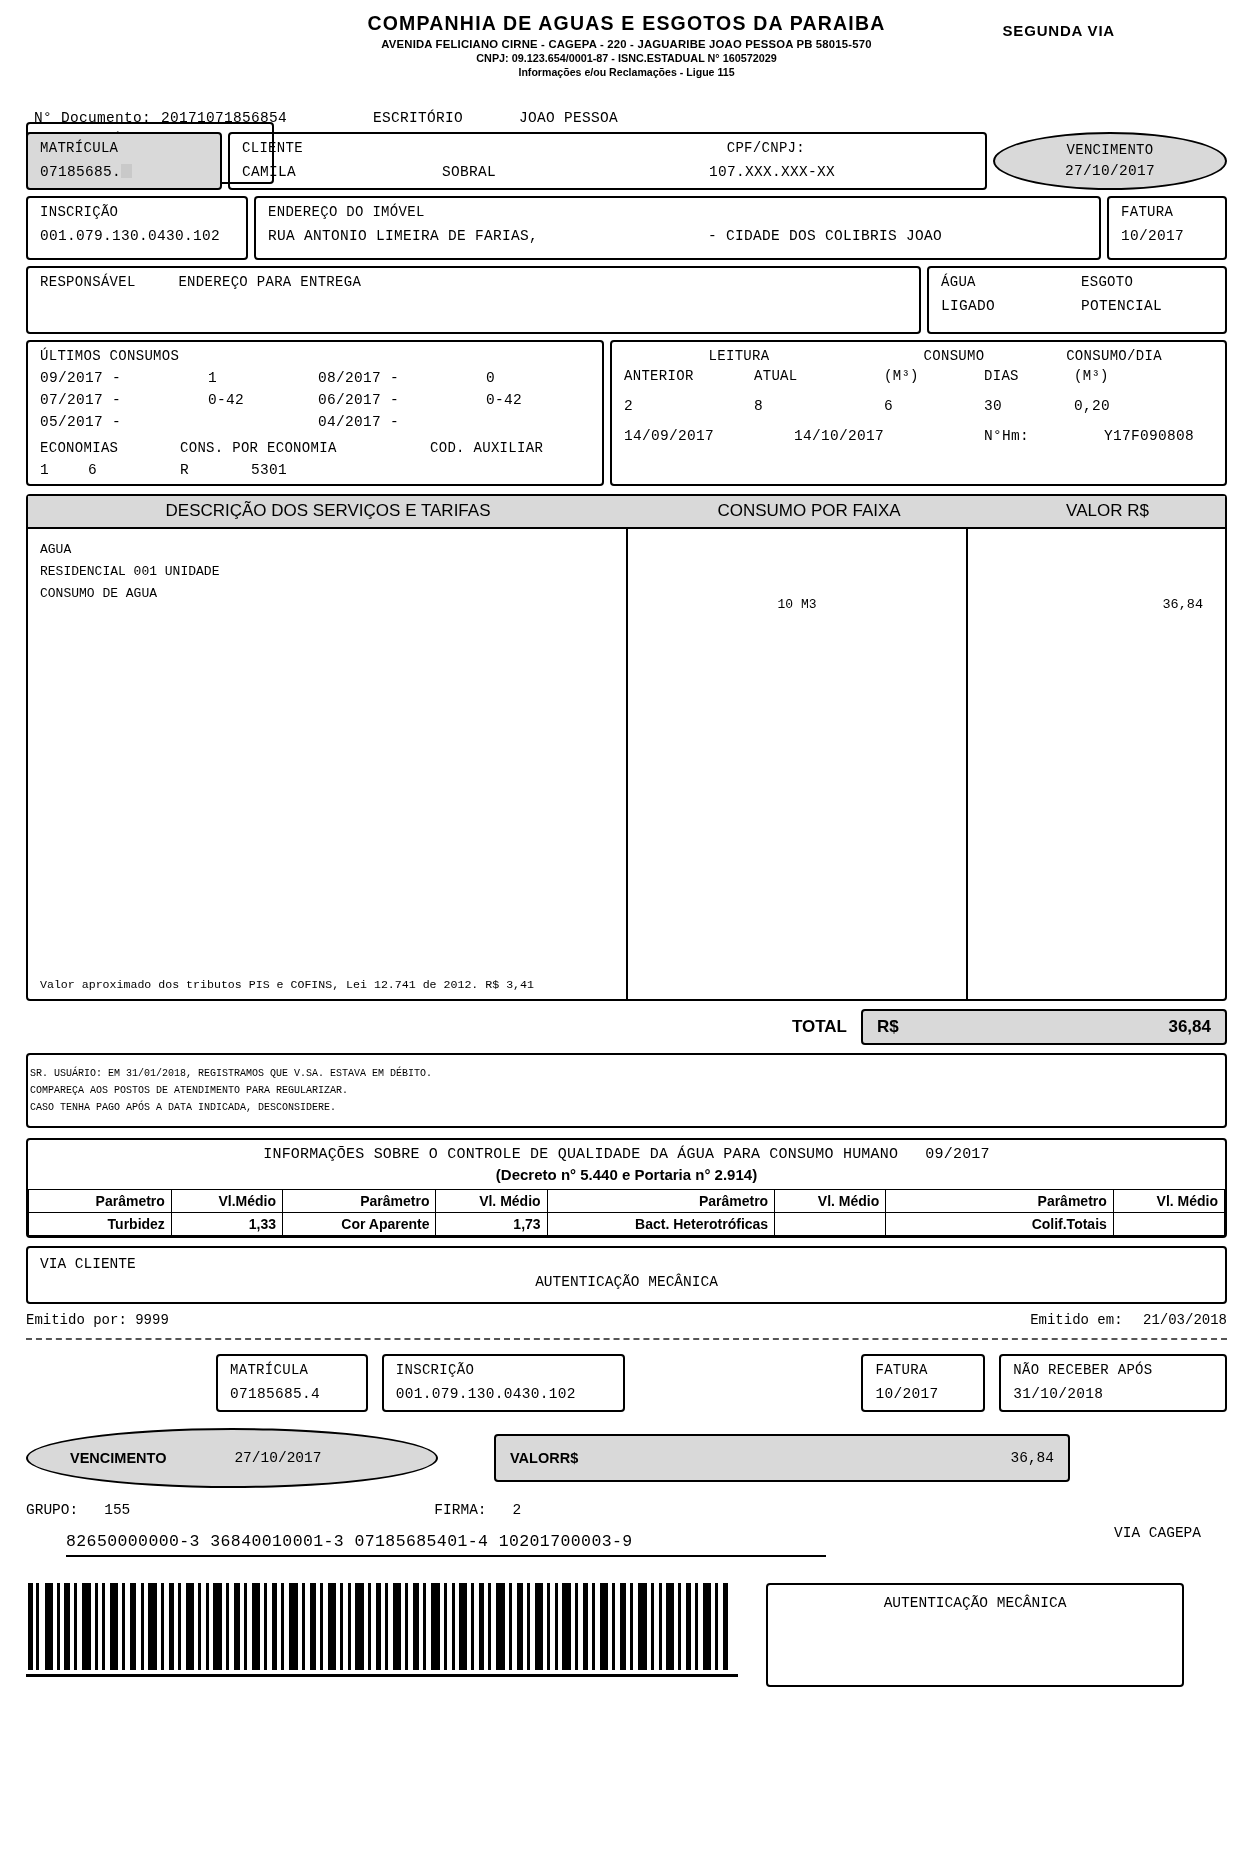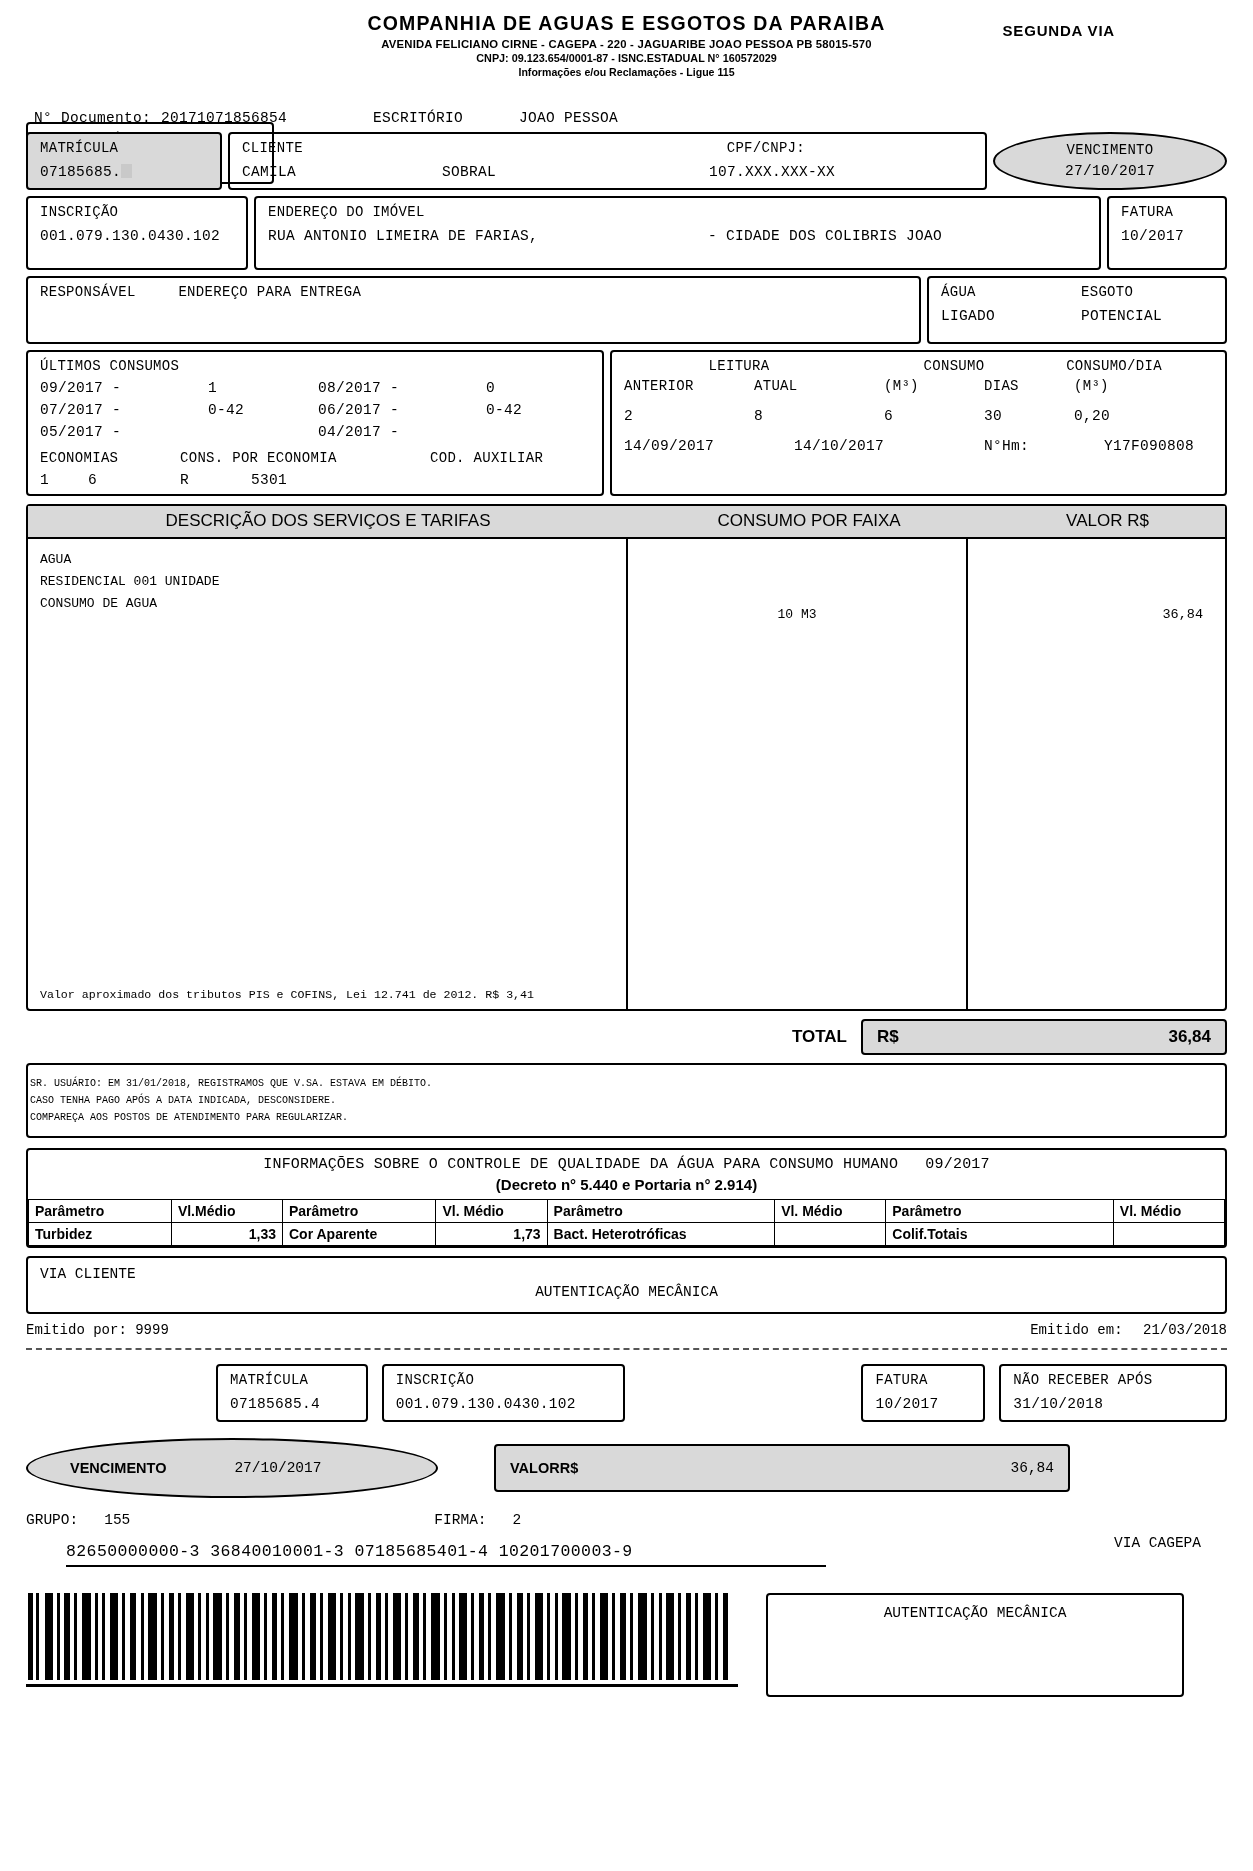--- a/index.html
+++ b/index.html
@@ -64,21 +64,21 @@
   .cpf-col { position: absolute; right: 180px; top: 6px; }
   .cpf-val { position: absolute; right: 150px; top: 30px; }
 
   .venc-ellipse {
     width: 234px; height: 58px; border: 2px solid #000; border-radius: 50%;
     background: #d9d9d9; text-align: center; padding-top: 6px; line-height: 1.5;
     font-size: 14px;
   }
 
   .inscricao { width: 222px; padding: 6px 10px 6px 12px; }
-  .endereco { flex: 1; padding: 6px 10px 24px 12px; }
+  .endereco { flex: 1; padding: 6px 10px 14px 12px; }
   .fatura-box { width: 120px; padding: 6px 10px 6px 12px; }
   .sub { margin-top: 8px; }
 
   .resp { flex: 1; padding: 6px 10px 6px 12px; height: 68px; }
   .agua-esgoto { width: 300px; padding: 6px 10px 6px 12px; height: 68px; }
   .ae-head { display:flex; }
   .ae-head span:first-child { width: 140px; }
   .ae-vals { display:flex; margin-top: 8px; }
   .ae-vals span:first-child { width: 140px; }
 
@@ -117,21 +117,21 @@
                display:flex; justify-content: space-between; padding: 6px 14px; font-size: 17px;
                font-family: "Liberation Sans", sans-serif; font-weight: bold; }
 
   .msg { margin-top: 8px; padding: 10px 2px; line-height: 1.7; font-size: 10px; }
 
   
   .qual { margin-top: 10px; border: 2px solid #000; border-radius: 4px; padding: 6px 0 0 0; }
   .qual-t1 { text-align:center; font-size: 15px; letter-spacing: .2px; }
   .qual-t2 { text-align:center; font-family:"Liberation Sans", sans-serif; font-weight:bold; font-size: 15px; margin-top: 3px; }
   table.qt { border-collapse: collapse; width: 100%; margin-top: 6px; font-family: "Liberation Sans", sans-serif; font-size: 14px; }
-  table.qt td { border: 1.5px solid #000; padding: 3px 6px; font-weight: bold; }
+  table.qt td { border: 1.5px solid #000; padding: 3px 6px; font-weight: bold; text-align: right; }
   td.num { text-align: right; }
   .qt .pcol { width: 135px; }
   .qt .vcol { width: 105px; }
   .qt .pcol2 { width: 145px; }
   .qt .pcol3 { width: 215px; }
 
   .viacliente { margin-top: 8px; padding: 8px 12px 12px 12px; position: relative; height: 58px; }
   .autent { position: absolute; left: 50%; transform: translateX(-50%); top: 26px; font-size: 14.5px; }
   .emit { display:flex; justify-content: space-between; margin-top: 8px; font-size: 14px; }
 
@@ -338,22 +338,22 @@
   <div class="total-row">
     <div class="total-lbl">TOTAL</div>
     <div class="total-box">
       <span>R$</span>
       <span>36,84</span>
     </div>
   </div>
 
   <div class="box msg">
     <div>SR. USUÁRIO: EM 31/01/2018, REGISTRAMOS QUE V.SA. ESTAVA EM DÉBITO.</div>
+    <div>COMPAREÇA AOS POSTOS DE ATENDIMENTO PARA REGULARIZAR.</div>
     <div>CASO TENHA PAGO APÓS A DATA INDICADA, DESCONSIDERE.</div>
-    <div>COMPAREÇA AOS POSTOS DE ATENDIMENTO PARA REGULARIZAR.</div>
   </div>
 
   <div class="qual">
     <div class="qual-t1">
       <span>INFORMAÇÕES SOBRE O CONTROLE DE QUALIDADE DA ÁGUA PARA CONSUMO HUMANO</span>
       <span style="margin-left:18px">09/2017</span>
     </div>
     <div class="qual-t2">(Decreto n° 5.440 e Portaria n° 2.914)</div>
     <table class="qt">
       <tbody>

